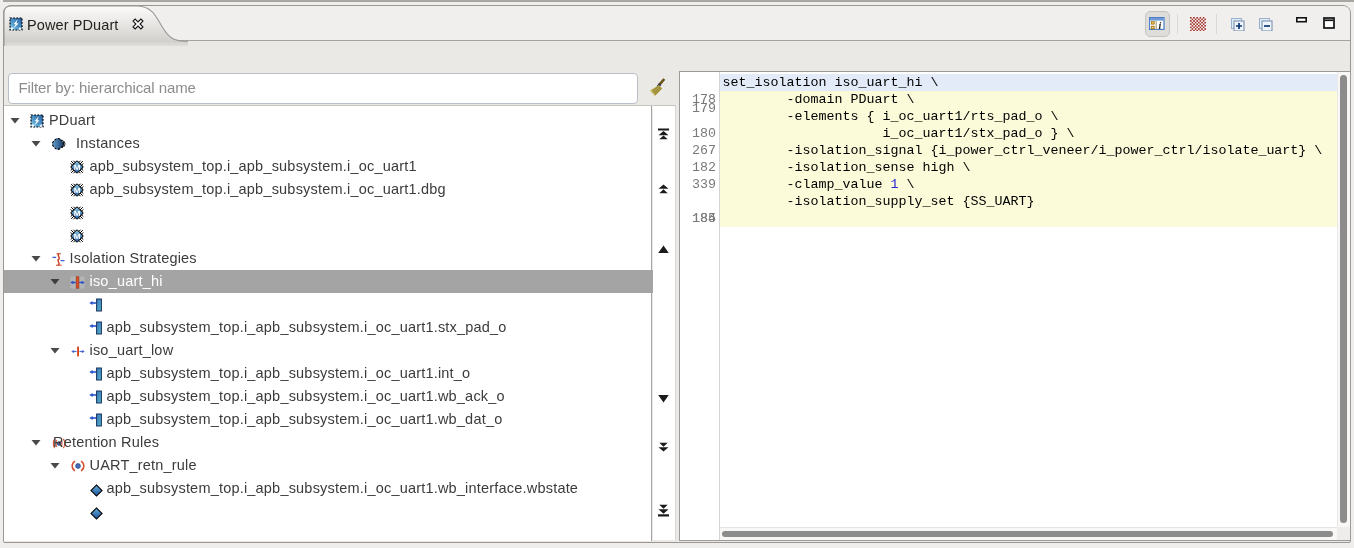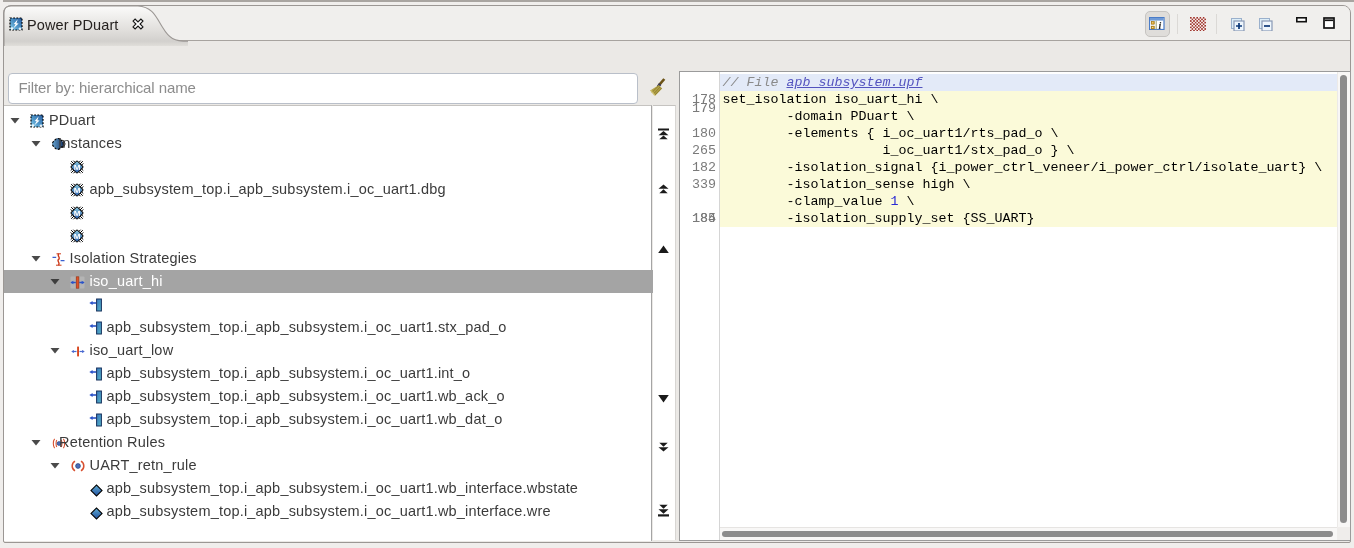--- a/index.html
+++ b/index.html
@@ -155,28 +155,29 @@
     <span class="lbl" style="left:45px">PDuart</span>
   </div>
   <div class="row" style="top:131.5px">
     <svg class="exp" style="left:27px" width="10" height="7">
         <polygon points="0.5,1 9.5,1 5,6.5" fill="#4a4a4a"></polygon>
       </svg>
     <span class="ic" style="left:46.5px"><svg width="16" height="14" viewBox="0 0 16 14">
           <rect x="2" y="2" width="9.8" height="9.8" rx="3.6" transform="rotate(45 6.9 6.9)" fill="url(#gi)" stroke="#000" stroke-width="1.1" stroke-dasharray="2.4 1.3"></rect>
           <path d="M11.2,2.8 Q14.6,6.9 11.2,11 M12.8,3.8 Q15.5,6.9 12.8,10" fill="none" stroke="#000" stroke-width="1" opacity="0.8"></path>
         </svg></span>
-    <span class="lbl" style="left:54px">Instances</span>
+    <span class="lbl" style="left:72px">Instances</span>
   </div>
   <div class="row" style="top:154.5px">
     <span class="ic" style="left:66px"><svg width="14" height="14" viewBox="0 0 14 14">
           <path d="M1.2,1.2 L12.8,12.8 M12.8,1.2 L1.2,12.8 M3.4,0.7 L5,2.3 M9,2.3 L10.6,0.7 M0.7,3.4 L2.3,5 M11.7,5 L13.3,3.4 M0.7,10.6 L2.3,9 M11.7,9 L13.3,10.6 M3.4,13.3 L5,11.7 M9,11.7 L10.6,13.3" stroke="#000" stroke-width="1"></path>
           <rect x="2.5" y="2.5" width="9" height="9" rx="1.2" transform="rotate(45 7 7)" fill="url(#gm)" stroke="#000" stroke-width="1"></rect>
           <text x="7" y="10" font-size="8" font-weight="bold" fill="#fff" text-anchor="middle" font-family="Liberation Sans,sans-serif">M</text>
         </svg></span>
+    <span class="lbl" style="left:85.5px">apb_subsystem_top.i_apb_subsystem.i_oc_uart1</span>
   </div>
   <div class="row" style="top:177.5px">
     <span class="ic" style="left:66px"><svg width="14" height="14" viewBox="0 0 14 14">
           <path d="M1.2,1.2 L12.8,12.8 M12.8,1.2 L1.2,12.8 M3.4,0.7 L5,2.3 M9,2.3 L10.6,0.7 M0.7,3.4 L2.3,5 M11.7,5 L13.3,3.4 M0.7,10.6 L2.3,9 M11.7,9 L13.3,10.6 M3.4,13.3 L5,11.7 M9,11.7 L10.6,13.3" stroke="#000" stroke-width="1"></path>
           <rect x="2.5" y="2.5" width="9" height="9" rx="1.2" transform="rotate(45 7 7)" fill="url(#gm)" stroke="#000" stroke-width="1"></rect>
           <text x="7" y="10" font-size="8" font-weight="bold" fill="#fff" text-anchor="middle" font-family="Liberation Sans,sans-serif">M</text>
         </svg></span>
     <span class="lbl" style="left:85.5px">apb_subsystem_top.i_apb_subsystem.i_oc_uart1.dbg</span>
   </div>
   <div class="row" style="top:200.5px">
@@ -274,21 +275,21 @@
     <svg class="exp" style="left:27px" width="10" height="7">
         <polygon points="0.5,1 9.5,1 5,6.5" fill="#4a4a4a"></polygon>
       </svg>
     <span class="ic" style="left:47.5px"><svg width="14" height="13" viewBox="0 0 14 13">
           <path d="M2.6,1.8 C0.9,4 0.9,9 2.6,11.2" fill="none" stroke="#d85030" stroke-width="1.1"></path>
           <path d="M4.8,3 C3.8,4.5 3.8,8.5 4.8,10" fill="none" stroke="#d85030" stroke-width="1.1"></path>
           <path d="M11.4,1.8 C13.1,4 13.1,9 11.4,11.2" fill="none" stroke="#d85030" stroke-width="1.1"></path>
           <path d="M9.2,3 C10.2,4.5 10.2,8.5 9.2,10" fill="none" stroke="#d85030" stroke-width="1.1"></path>
           <circle cx="7" cy="6.5" r="1.9" fill="#4a6cb8" stroke="#23407c" stroke-width="0.7"></circle>
         </svg></span>
-    <span class="lbl" style="left:55px">Retention Rules</span>
+    <span class="lbl" style="left:49px">Retention Rules</span>
   </div>
   <div class="row" style="top:453.5px">
     <svg class="exp" style="left:46px" width="10" height="7">
         <polygon points="0.5,1 9.5,1 5,6.5" fill="#4a4a4a"></polygon>
       </svg>
     <span class="ic" style="left:67px"><svg width="14" height="14" viewBox="0 0 14 14">
           <path d="M4,2.2 A5.5,5.5 0 0 0 4,11.8 M10,2.2 A5.5,5.5 0 0 1 10,11.8" fill="none" stroke="#d85030" stroke-width="1.5"></path>
           <circle cx="7" cy="7" r="2.4" fill="#4a6cb8" stroke="#23407c" stroke-width="0.7"></circle>
         </svg></span>
     <span class="lbl" style="left:85.5px">UART_retn_rule</span>
@@ -296,21 +297,20 @@
   <div class="row" style="top:476.5px">
     <span class="ic" style="left:86px; top:6px"><svg width="13" height="13" viewBox="0 0 13 13">
           <rect x="2.6" y="2.6" width="7.8" height="7.8" transform="rotate(45 6.5 6.5)" fill="url(#gd)" stroke="#000" stroke-width="1.1"></rect>
         </svg></span>
     <span class="lbl" style="left:102.5px">apb_subsystem_top.i_apb_subsystem.i_oc_uart1.wb_interface.wbstate</span>
   </div>
   <div class="row" style="top:499.5px">
     <span class="ic" style="left:86px; top:6px"><svg width="13" height="13" viewBox="0 0 13 13">
           <rect x="2.6" y="2.6" width="7.8" height="7.8" transform="rotate(45 6.5 6.5)" fill="url(#gd)" stroke="#000" stroke-width="1.1"></rect>
         </svg></span>
-    <span class="lbl" style="left:102.5px">apb_subsystem_top.i_apb_subsystem.i_oc_uart1.wb_interface.wre</span>
   </div>
   </div>
 
   <div class="abs" style="left:653px; top:105px; width:23px; height:435px; background:#ffffff; border-top:1px solid #c5c3c0; border-right:1px solid #d8d6d3;"></div>
   <div id="arrows">
     <svg class="abs" style="left:657px; top:128px" width="13" height="12" viewBox="0 0 13 12">
       <rect x="1" y="0.5" width="11" height="2" fill="#1a1a1a"></rect>
       <polygon points="6.5,3 11.5,7.2 1.5,7.2" fill="#1a1a1a"></polygon>
       <polygon points="6.5,7.5 10.7,11.2 2.3,11.2" fill="#1a1a1a"></polygon>
     </svg>
@@ -338,27 +338,27 @@
   <div class="abs" style="left:679px; top:71px; width:672px; height:470px; background:#ffffff; border:1px solid #9b9b9b;"></div>
 
   <div class="abs" style="left:719px; top:72px; width:1px; height:468px; background:#d5d5d5;"></div>
 
   <div class="abs" style="left:720px; top:74px; width:617px; height:17px; background:#e3eaf8;"></div>
   <div class="abs" style="left:720px; top:91px; width:617px; height:136px; background:#fbfad9;"></div>
   <div id="gutternums">
     <div class="lnum" style="top:91px">178</div>
     <div class="lnum" style="top:100px">179</div>
     <div class="lnum" style="top:125px">180</div>
-    <div class="lnum" style="top:142px">265</div>
+    <div class="lnum" style="top:142px">267</div>
     <div class="lnum" style="top:159px">182</div>
     <div class="lnum" style="top:176px">339</div>
     <div class="lnum" style="top:210px">184</div>
     <div class="lnum" style="top:210px">185</div>
   </div>
-  <pre class="code abs" style="left:722.5px; top:74px;"><span style="font-style:italic;color:#8a8a8a">// File <span style="color:#5353bf;text-decoration:underline">apb_subsystem.upf</span></span>
+  <pre class="code abs" style="left:722.5px; top:74px;">
 set_isolation iso_uart_hi \
         -domain PDuart \
         -elements { i_oc_uart1/rts_pad_o \
                     i_oc_uart1/stx_pad_o } \
         -isolation_signal {i_power_ctrl_veneer/i_power_ctrl/isolate_uart} \
         -isolation_sense high \
         -clamp_value <span style="color:#2a2ad4">1</span> \
         -isolation_supply_set {SS_UART}</pre>
 
   <div class="abs" style="left:1337px; top:72px; width:13px; height:455px; background:#f8f7f6; border-left:1px solid #eceae8;"></div>

